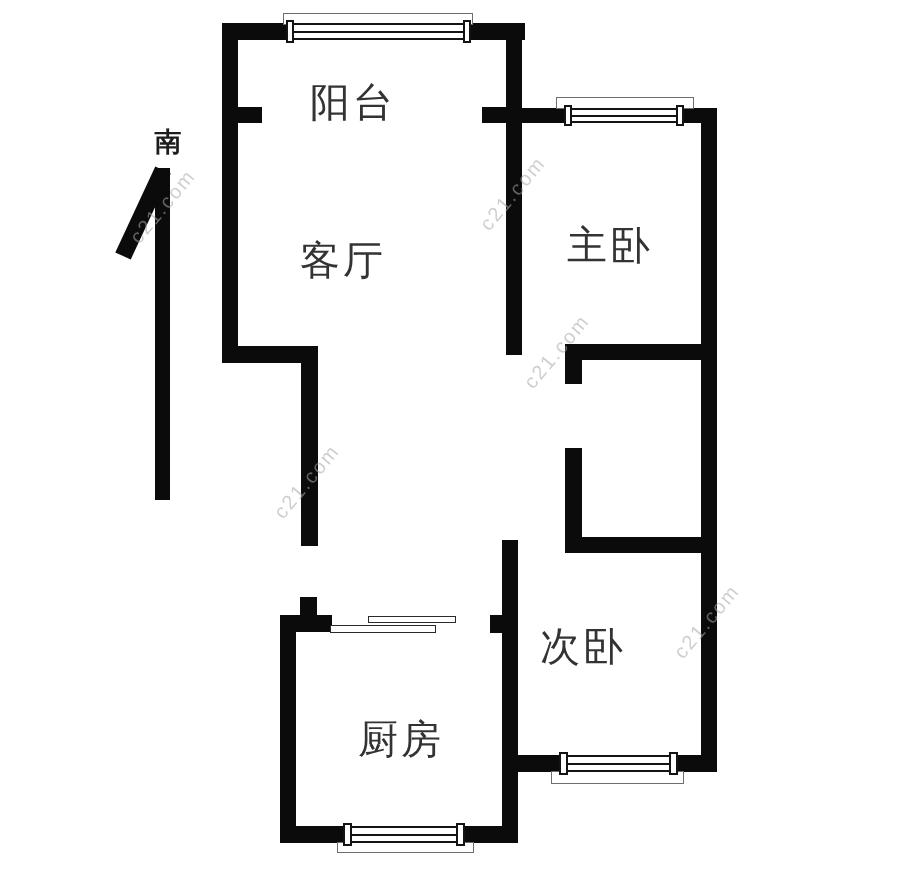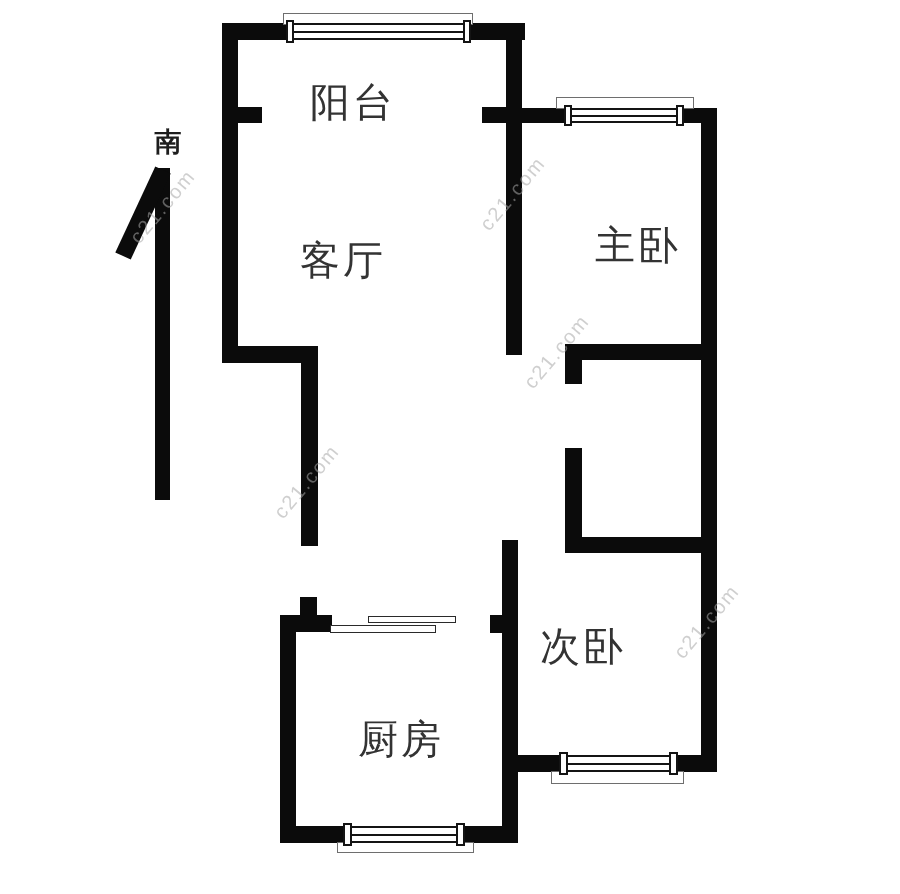--- a/index.html
+++ b/index.html
@@ -77,21 +77,21 @@
   <div class="sill" style="left:337px;top:842px;width:137px;height:11px;"></div>
   <div class="win" style="left:347px;top:826px;width:116px;height:17px;"></div>
   <div class="cap" style="left:343px;top:823px;width:9px;height:23px;"></div>
   <div class="cap" style="left:456px;top:823px;width:9px;height:23px;"></div>
 
   <div class="slide" style="left:368px;top:616px;width:88px;height:7px;"></div>
   <div class="slide" style="left:330px;top:625px;width:106px;height:8px;"></div>
 
   <div class="room-label" style="left:353px;top:102px;">阳台</div>
   <div class="room-label" style="left:343px;top:254px;margin-top:6px;">客厅</div>
-  <div class="room-label" style="left:638px;top:245px;">主卧</div>
+  <div class="room-label" style="left:610px;top:245px;">主卧</div>
   <div class="room-label" style="left:583px;top:646px;">次卧</div>
   <div class="room-label" style="left:401px;top:739px;">厨房</div>
 
   <div class="wm" style="left:118px;top:195px;">c21.com</div>
   <div class="wm" style="left:468px;top:182px;">c21.com</div>
   <div class="wm" style="left:512px;top:340px;">c21.com</div>
   <div class="wm" style="left:662px;top:610px;">c21.com</div>
   <div class="wm" style="left:262px;top:470px;">c21.com</div>
 
 </div>

